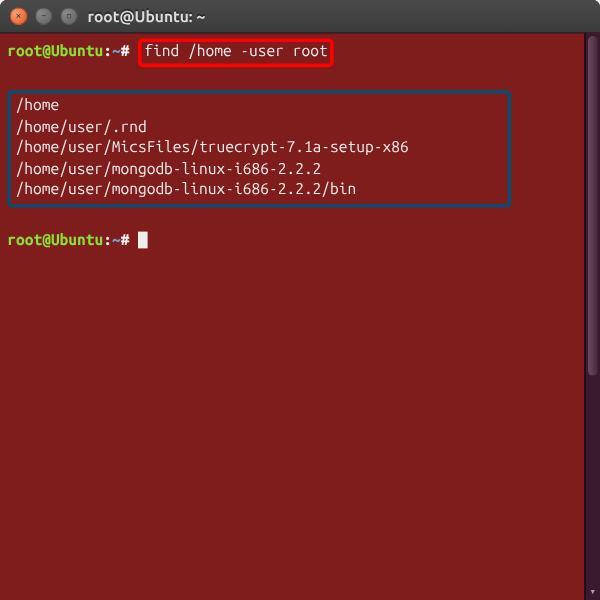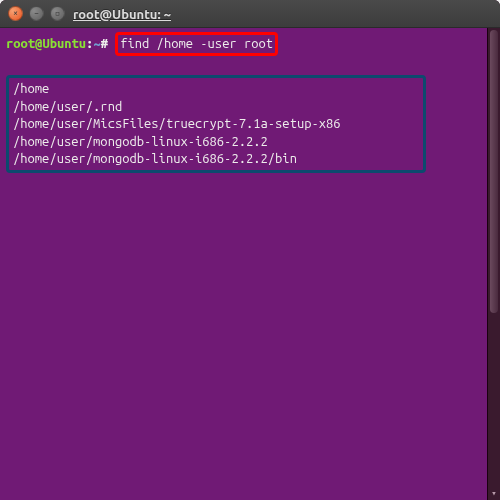--- a/index.html
+++ b/index.html
@@ -51,25 +51,24 @@
     }
     .wc.close { background: radial-gradient(circle at 30% 30%, #f7a173, #e95420); }
     .wc.min { background: radial-gradient(circle at 30% 30%, #8a8a8a, #5f5f5f); }
     .wc.max { background: radial-gradient(circle at 30% 30%, #8a8a8a, #5f5f5f); }
     .titlebar-title {
       color: #dcdcdc;
       font-size: 13px;
       font-family: Ubuntu, sans-serif;
       font-weight: bold;
       text-shadow: 0 -1px 0 rgba(0,0,0,0.4);
-      text-decoration: underline;
     }
     .terminal {
       flex: 1;
-      background: #701a75;
+      background: #7f1d1d;
       padding: 4px 6px;
       color: #eeeeec;
       font-size: 13px;
       line-height: 1.35;
       white-space: pre;
       position: relative;
     }
     .prompt-user { color: #8ae234; font-weight: bold; }
     .prompt-colon { color: #eeeeec; font-weight: bold; }
     .prompt-path { color: #729fcf; font-weight: bold; }
@@ -142,19 +141,19 @@
     <div class="titlebar-title">root@Ubuntu: ~</div>
   </div>
 
   <div class="terminal"><span><span class="prompt-user">root@Ubuntu</span><span class="prompt-colon">:</span><span class="prompt-path">~</span><span class="prompt-sym">#</span> <span class="highlight-cmd"><span class="cmd">find /home -user root</span></span></span>
 <span class="out"></span>
 <span class="highlight-out"><span class="out">/home</span>
 <span class="out">/home/user/.rnd</span>
 <span class="out">/home/user/MicsFiles/truecrypt-7.1a-setup-x86</span>
 <span class="out">/home/user/mongodb-linux-i686-2.2.2</span>
 <span class="out">/home/user/mongodb-linux-i686-2.2.2/bin</span></span>
-</div>
+<span><span class="prompt-user">root@Ubuntu</span><span class="prompt-colon">:</span><span class="prompt-path">~</span><span class="prompt-sym">#</span> <span class="cursor"></span></span></div>
 
   <div class="scrollbar">
     <div class="scrollbar-thumb"></div>
     <div class="scroll-arrow down">▾</div>
   </div>
 </div>
 
 </body></html>

